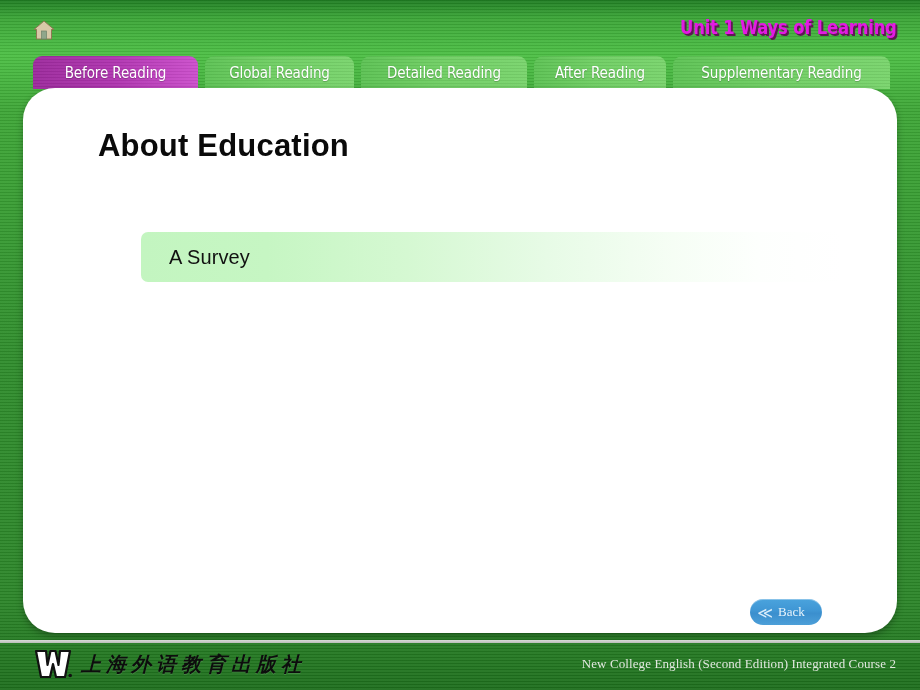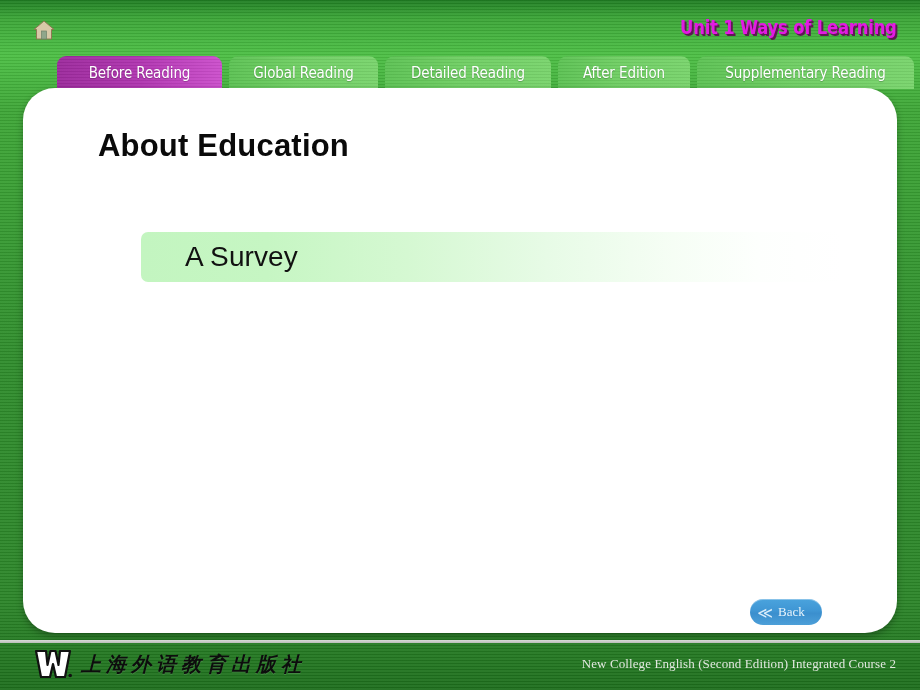--- a/index.html
+++ b/index.html
@@ -55,21 +55,20 @@
     transform-origin: right center;
   }
 
   
   .tabs {
     position: absolute;
     left: 0; top: 54px;
     height: 35px;
     display: flex;
     align-items: flex-end;
-    padding-left: 24px;
   }
   .tab {
     position: relative;
     height: 33px;
     border-radius: 9px 9px 0 0;
     display: flex;
     align-items: center;
     justify-content: center;
     color: #ffffff;
     font-family: "DejaVu Sans", sans-serif;
@@ -132,23 +131,23 @@
       #c6f6c3 18%,
       #d5f8d2 38%,
       #e7fbe6 58%,
       #f6fef5 76%,
       #fdfffd 88%,
       #ffffff 100%);
     display: flex;
     align-items: center;
   }
   .bar-label {
-    padding-left: 44px;
+    padding-left: 28px;
     font-family: "Liberation Sans", sans-serif;
-    font-size: 28px;
+    font-size: 20px;
     color: #111111;
     letter-spacing: 0.1px;
   }
 
   
   .back-button {
     position: absolute;
     left: 750px; top: 599px;
     width: 72px; height: 26px;
     border-radius: 13px;
@@ -249,21 +248,21 @@
     <div class="tab active" style="width:165px;margin-left:33px;">
       <span>Before Reading</span>
     </div>
     <div class="tab" style="width:149px;margin-left:7px;">
       <span>Global Reading</span>
     </div>
     <div class="tab" style="width:166px;margin-left:7px;">
       <span>Detailed Reading</span>
     </div>
     <div class="tab" style="width:132px;margin-left:7px;">
-      <span>After Edition</span>
+      <span>After Reading</span>
     </div>
     <div class="tab" style="width:217px;margin-left:7px;margin-top:8px;">
       <span>Supplementary Reading</span>
     </div>
   </div>
 
   <div class="card">
 
     <div class="page-title">About Education</div>
 

